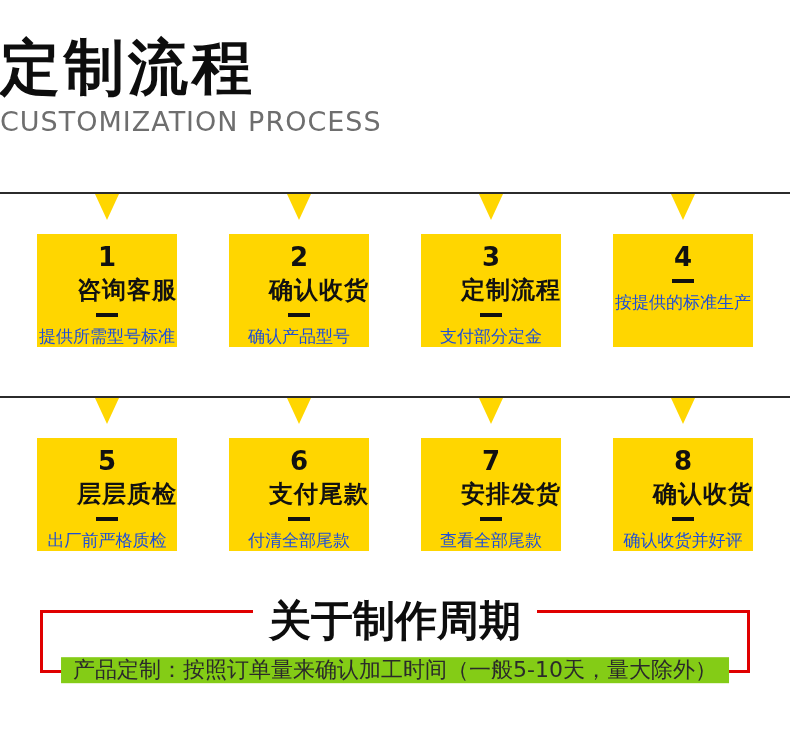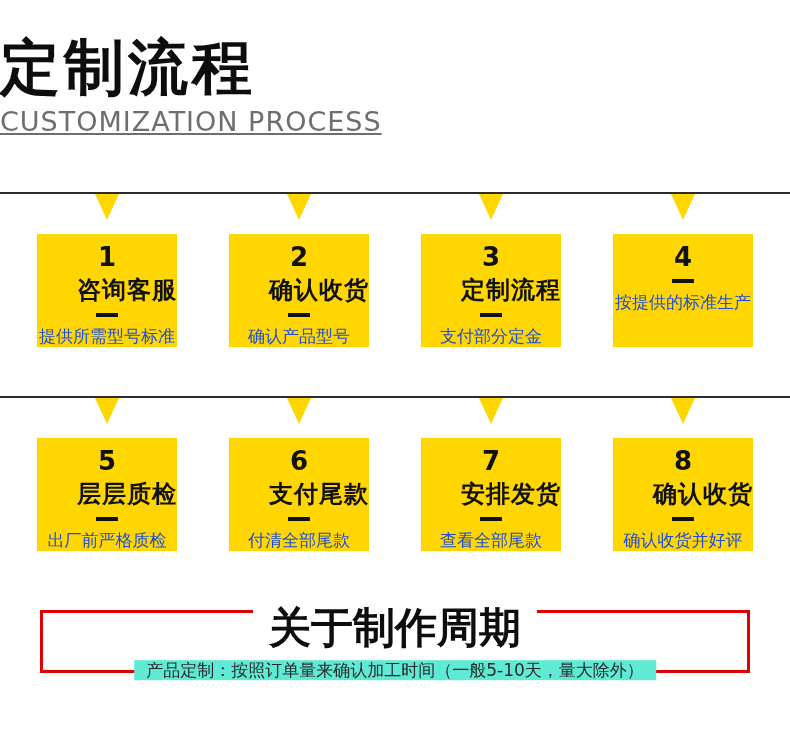--- a/index.html
+++ b/index.html
@@ -12,21 +12,21 @@
   }
   .page { width: 790px; height: 751px; position: relative; }
 
   
   .header { text-align: left; padding-top: 36px; }
   .main-title {
     font-size: 60px; font-weight: bold; color: #0d0d0d;
     margin: 0; line-height: 1.05; letter-spacing: 4px;
   }
   .sub-title {
-    font-size: 27px; color: #6e6e6e; margin-top: 7px; letter-spacing: 1px; text-decoration: underline;
+    font-size: 27px; color: #6e6e6e; margin-top: 7px; letter-spacing: 1px;
   }
 
   
   .flow-row { position: relative; }
   .flow-row.first { margin-top: 55px; }
   .flow-row.second { margin-top: 49px; }
   .rule { width: 790px; height: 2px; background: #2b2b2b; }
   .cols { display: flex; justify-content: center; gap: 52px; }
   .col { width: 140px; display: flex; flex-direction: column; align-items: center; }
   .arrow {
@@ -46,31 +46,31 @@
   .card .d   { font-size: 17px; color: #1d4ed8; white-space: nowrap; }
 
   
   .period {
     position: relative;
     margin: 59px 40px 0 40px;
     height: 63px;
     border: 3px solid var(--red, #e00000);
   }
   .period-title {
-    position: absolute; top: 15px; left: 50%;
+    position: absolute; top: 8px; left: 50%;
     transform: translate(-50%, -50%);
     background: #ffffff; padding: 0 16px;
     font-size: 42px; font-weight: bold; color: #0d0d0d;
     white-space: nowrap; line-height: 1.1;
   }
   .period-note {
     position: absolute; bottom: 0; left: 50%;
     transform: translate(-50%, 50%);
-    background: #5eead4; padding: 0 12px;
-    font-size: 17px; color: #2a2a2a;
+    background: #84cc16; padding: 0 12px;
+    font-size: 22px; color: #2a2a2a;
     white-space: nowrap; line-height: 1.2;
   }
 </style>
 </head>
 <body>
 
 <div class="page">
 
   <div class="header">
     <div class="main-title">定制流程</div>

